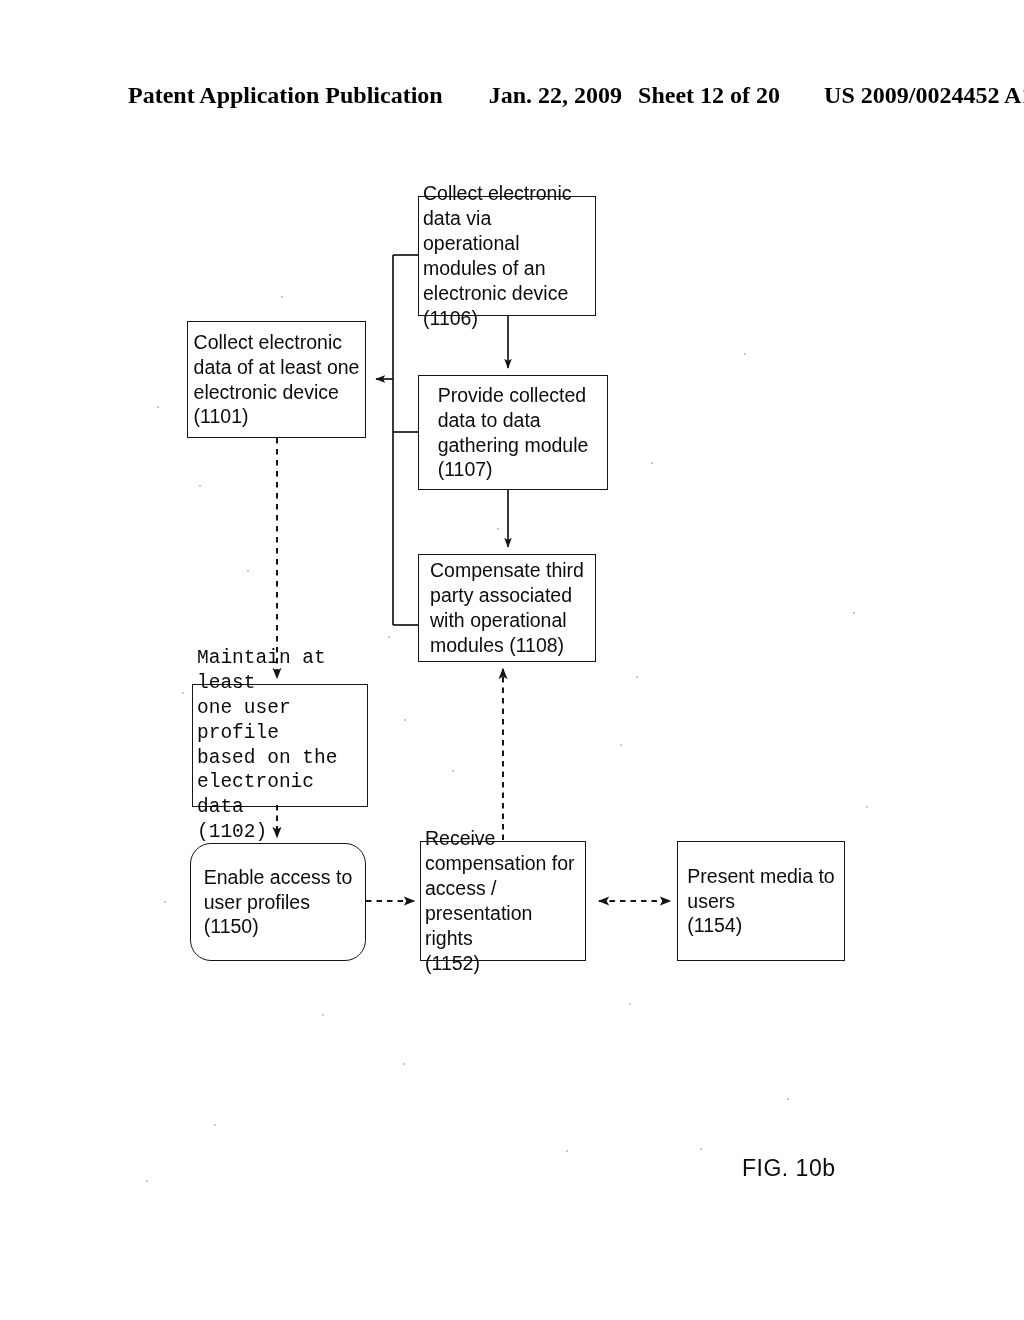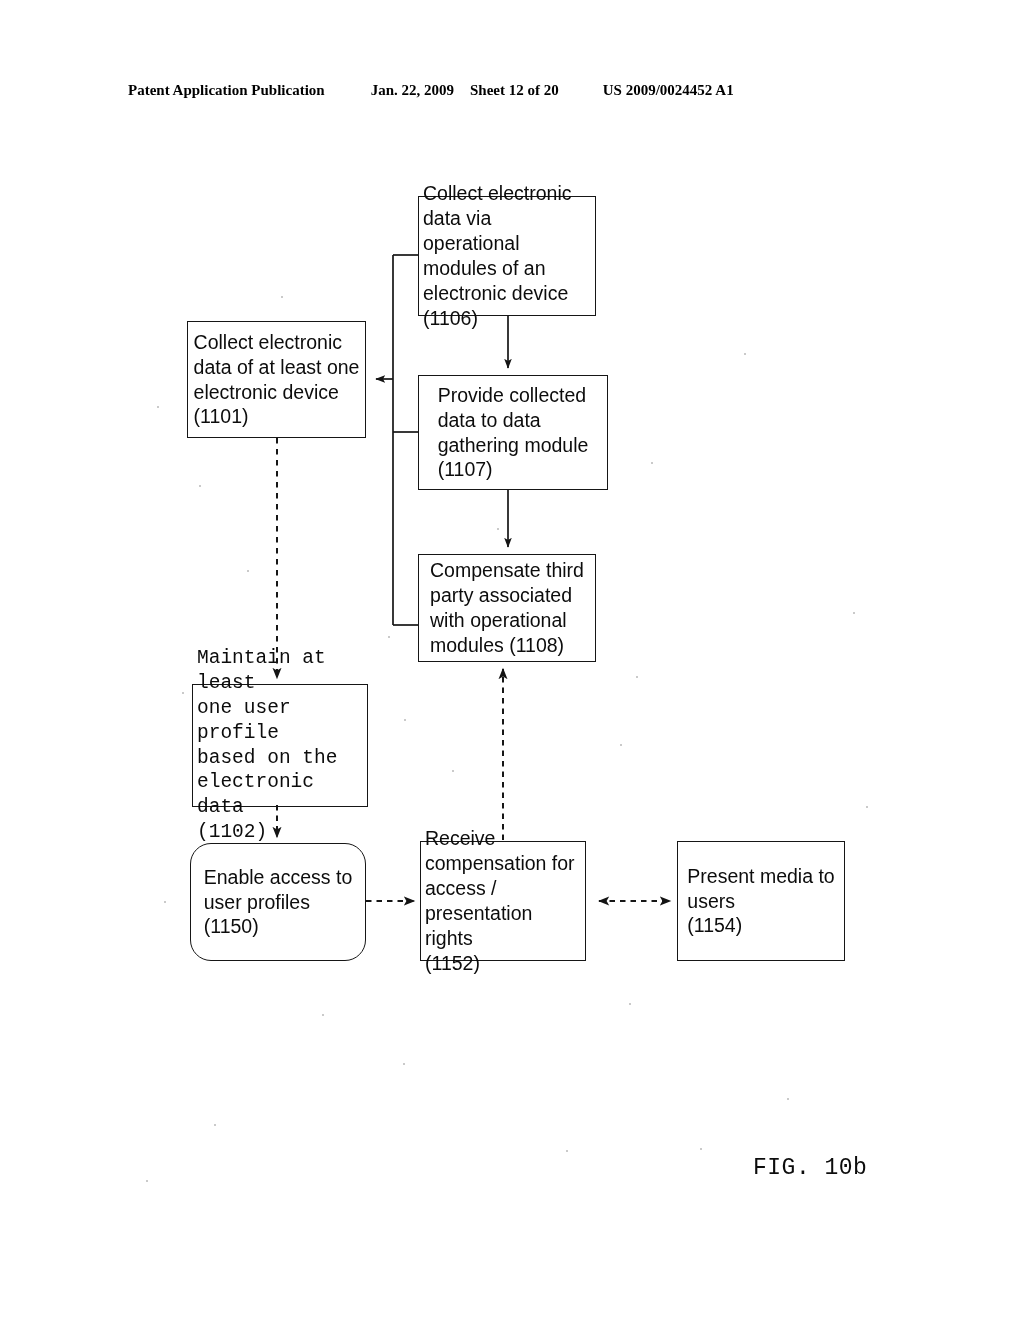--- a/index.html
+++ b/index.html
@@ -22,21 +22,21 @@
 
   
   #header {
     position: absolute;
     left: 128px;
     top: 82px;
     width: 768px;
     height: 30px;
     font-family: "Liberation Serif", serif;
     font-weight: bold;
-    font-size: 15px;
+    font-size: 24px;
     letter-spacing: 0px;
     white-space: nowrap;
     display: flex;
     align-items: baseline;
   }
   #header .h-pub  { }
   #header .h-date { margin-left: 46px; }
   #header .h-sheet{ margin-left: 16px; }
   #header .h-num  { margin-left: 44px; }
 
@@ -75,26 +75,25 @@
     width: 1024px;
     height: 1320px;
     pointer-events: none;
   }
 
   
   #fig-label {
     position: absolute;
     left: 742px;
     top: 1155px;
-    font-family: Liberation Mono, monospace;
+    font-family: Liberation Sans, sans-serif;
     font-size: 23px;
     letter-spacing: 0.5px;
     color: #0c0c0c;
     white-space: nowrap;
-    margin-left: 11px;
   }
 
   
   .speck {
     position: absolute;
     background: #b9b9b9;
     width: 2px;
     height: 2px;
     border-radius: 50%;
   }

